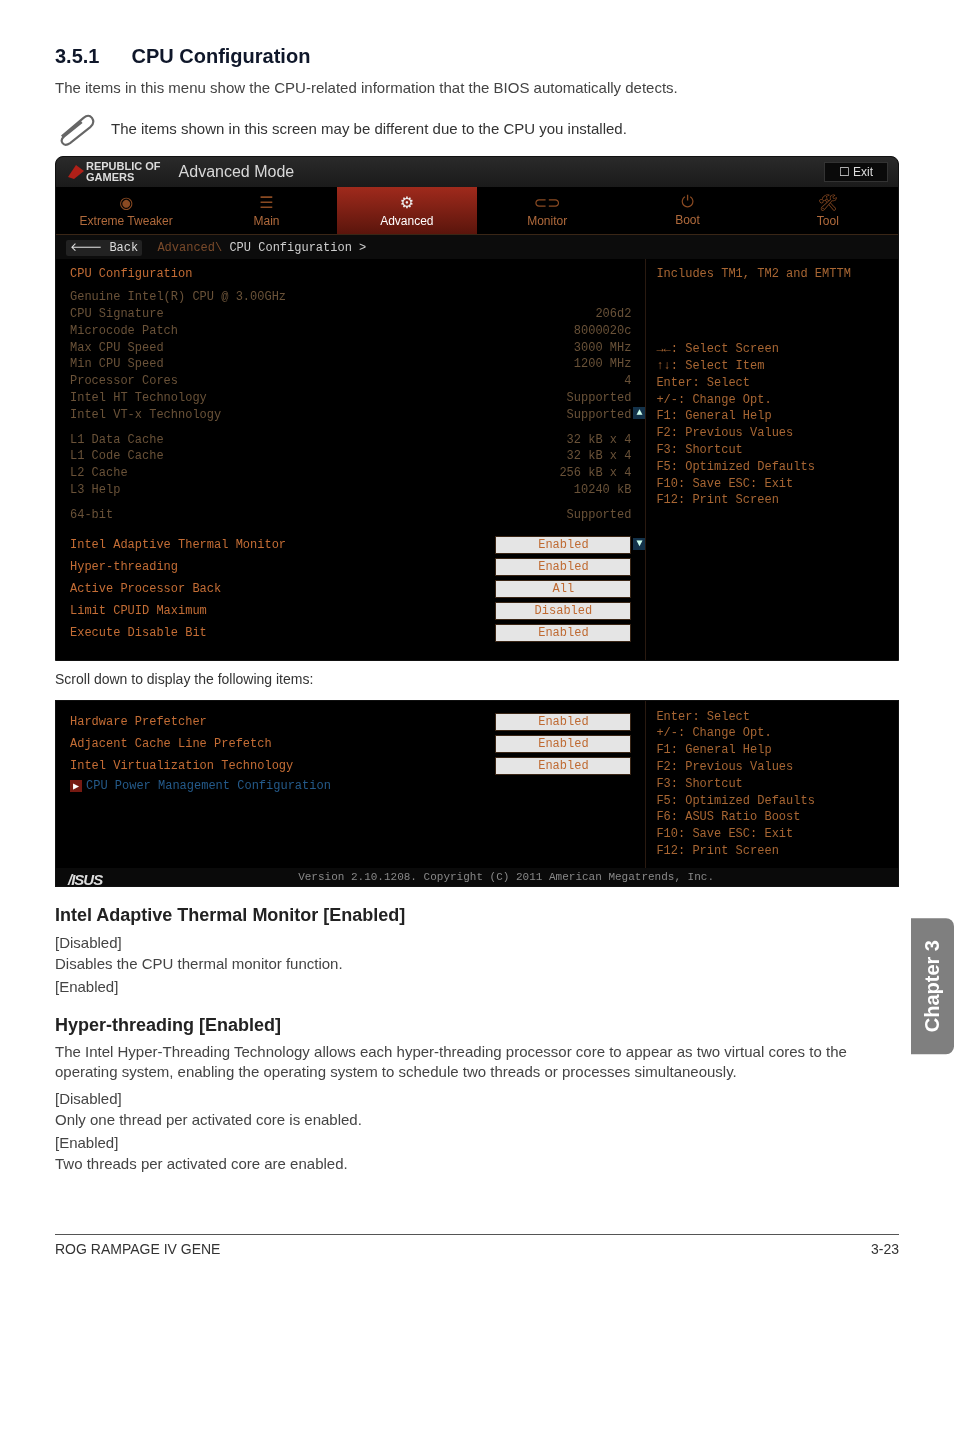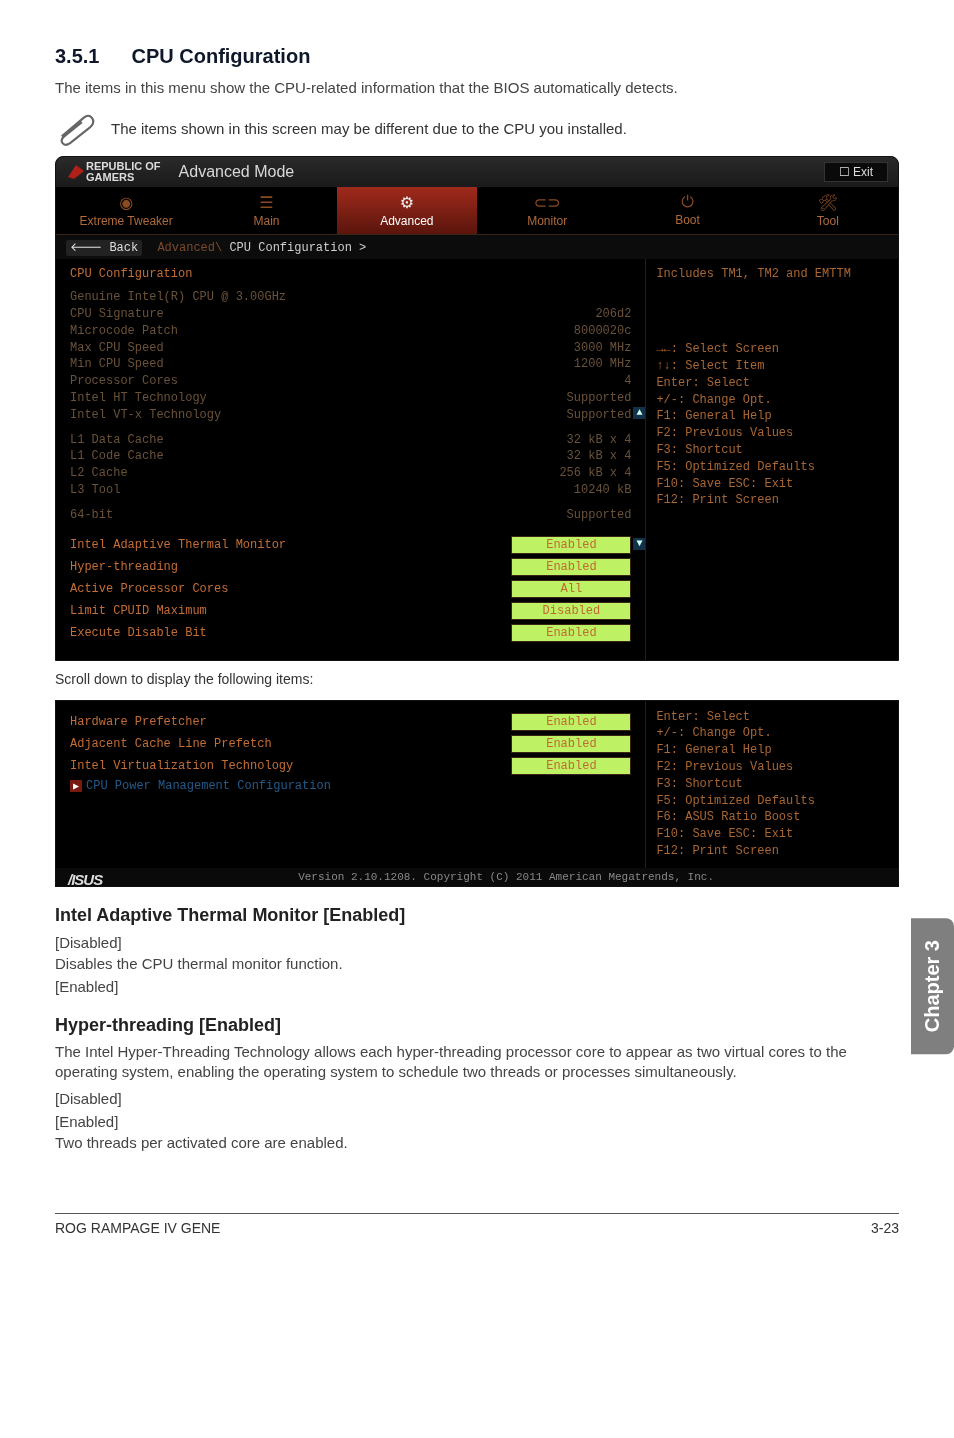--- a/index.html
+++ b/index.html
@@ -30,21 +30,21 @@
   .bcrumb .backpill { background:#222; padding:1px 4px; border-radius:2px; color:#ddd; margin-right:8px; }
 
   .bios-body { display: flex; }
   .bleft { flex: 1.35; padding: 8px 14px 14px 14px; }
   .bright { width: 30%; padding: 8px 10px 14px 10px; border-left: 1px solid #2a1a10; }
   .sectitle { color: #c46d35; margin-bottom: 8px; }
   .kv { display: flex; justify-content: space-between; color: #6a5238; font-size: 12px; line-height: 1.4; }
   .kv .v { color: #6a5238; }
   .gap { height: 8px; }
   .opt-row { display: flex; justify-content: space-between; align-items: center; margin: 4px 0; color: #c46d35; }
-  .opt-row .obox { background: #bef264; border: 1px solid #3a2616; color: #bf6a32; padding: 1px 0; width: 120px; text-align: center; font-size: 12px; }
+  .opt-row .obox { background: #e5e5e5; border: 1px solid #3a2616; color: #bf6a32; padding: 1px 0; width: 136px; text-align: center; font-size: 12px; }
   .scrollhint { position:relative; }
   .scrollhint .ud { position:absolute; right:-14px; width:12px; height:12px; background:#13324a; color:#cfe; font-size:10px; text-align:center; line-height:12px; }
 
   .helpbox { color: #a86633; font-size: 12px; line-height: 1.4; }
   .helphdr { color:#a86633; margin-bottom:60px; }
 
   .scrolltxt { font-size: 14px; color: #333; margin: 10px 0 13px 0; }
 
   .bios2 { background: #000; border: 1px solid #111; font-family: "Courier New", monospace; font-size: 12px; }
   .bios2 .bios-body { display:flex; }
@@ -154,41 +154,41 @@
               </div>
           <div class="kv">
                 <span>L1 Code Cache</span>
                 <span class="v">32 kB x 4</span>
               </div>
           <div class="kv">
                 <span>L2 Cache</span>
                 <span class="v">256 kB x 4</span>
               </div>
           <div class="kv">
-                <span>L3 Tool</span>
+                <span>L3 Help</span>
                 <span class="v">10240 kB</span>
               </div>
         </div>
         <div class="gap"></div>
         <div class="kv">
               <span>64-bit</span>
               <span class="v">Supported</span>
             </div>
         <div class="gap"></div>
         <div class="opt-row scrollhint">
           <span>Intel Adaptive Thermal Monitor</span>
           <span class="obox">Enabled</span>
           <span class="ud" style="top:2px">▼</span>
         </div>
         <div class="opt-row">
               <span>Hyper-threading</span>
               <span class="obox">Enabled</span>
             </div>
         <div class="opt-row">
-              <span>Active Processor Cores</span>
+              <span>Active Processor Back</span>
               <span class="obox">All</span>
             </div>
         <div class="opt-row">
               <span>Limit CPUID Maximum</span>
               <span class="obox">Disabled</span>
             </div>
         <div class="opt-row">
               <span>Execute Disable Bit</span>
               <span class="obox">Enabled</span>
             </div>
@@ -258,20 +258,21 @@
         <span>Disables the CPU thermal monitor function.</span>
       </div>
   <div class="defrow">
         <span class="dk">[Enabled]</span>
       </div>
 
   <h3 class="sub">Hyper-threading [Enabled]</h3>
   <p class="para">The Intel Hyper-Threading Technology allows each hyper-threading processor core to appear as two virtual cores to the operating system, enabling the operating system to schedule two threads or processes simultaneously.</p>
   <div class="defrow">
         <span class="dk">[Disabled]</span>
+        <span>Only one thread per activated core is enabled.</span>
       </div>
   <div class="defrow">
         <span class="dk">[Enabled]</span>
         <span>Two threads per activated core are enabled.</span>
       </div>
 
   <div class="footer">
     <span>ROG RAMPAGE IV GENE</span>
     <span>3-23</span>
   </div>

